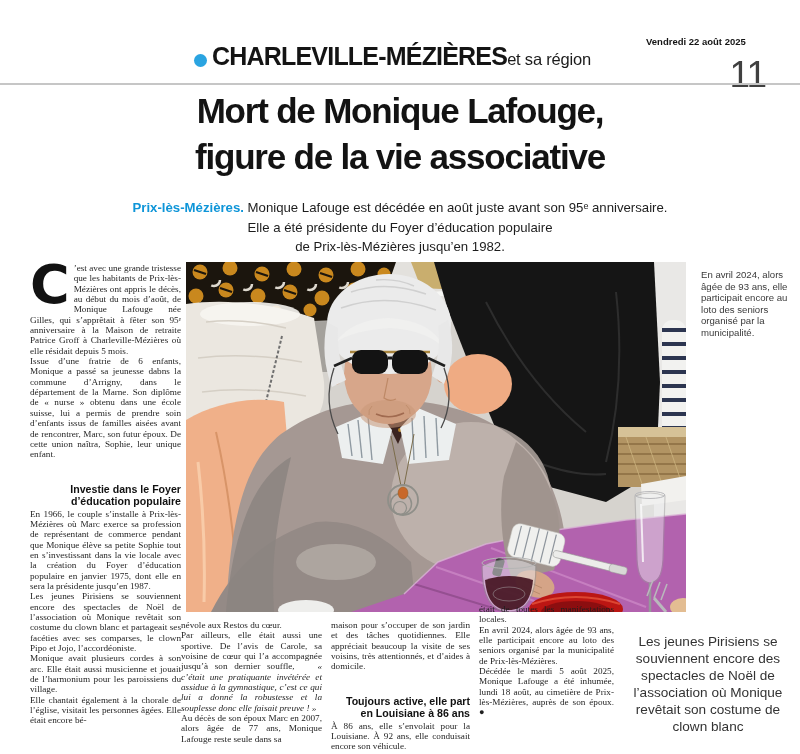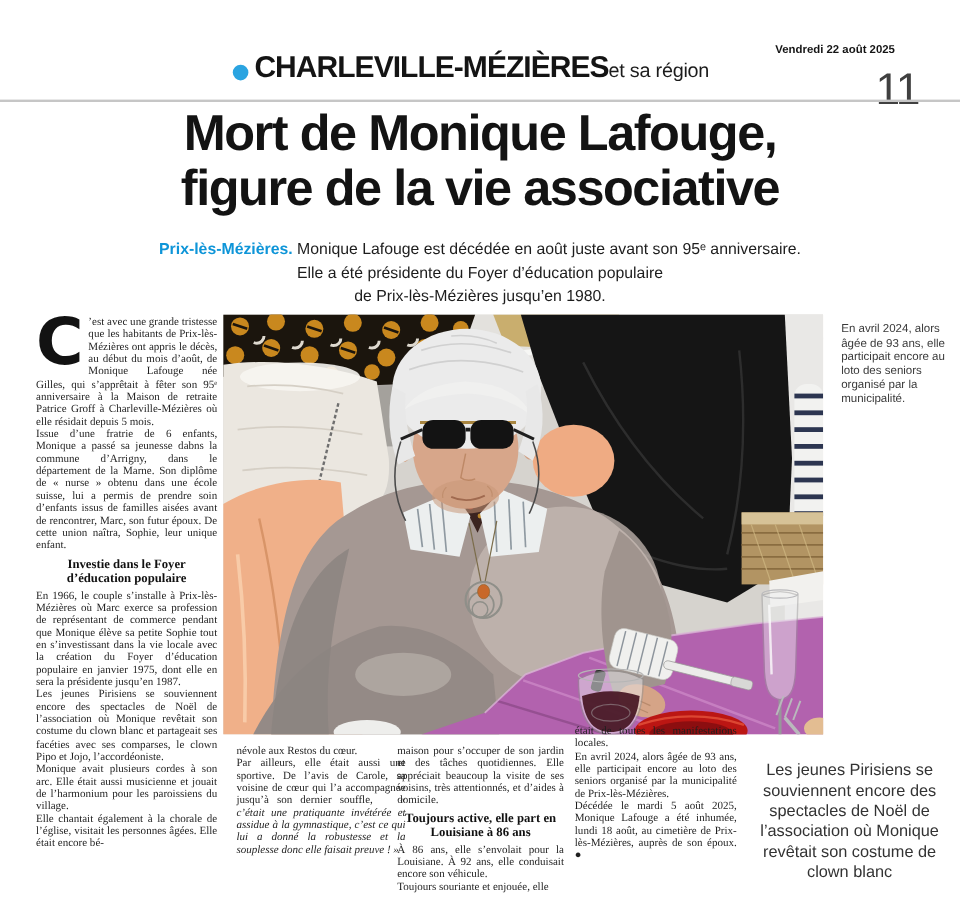--- a/index.html
+++ b/index.html
@@ -12,36 +12,36 @@
   .mast-title{position:absolute;left:212px;top:42px;white-space:nowrap;display:flex;align-items:baseline;}
   .mast-main{font-size:25px;font-weight:bold;letter-spacing:-0.8px;color:#141414;}
   .mast-suffix{font-size:16.5px;color:#1b1b1b;margin-left:0;letter-spacing:-0.2px;}
   .mast-date{position:absolute;left:646px;top:36px;font-size:9.5px;font-weight:bold;color:#141414;text-align:right;}
   .page-number{position:absolute;right:34px;top:26px;font-size:37px;font-weight:400;
                letter-spacing:-1px;color:#404040;margin-top:28px;}
   .mast-rule{position:absolute;left:0;top:83px;width:800px;height:1.5px;background:#c6c6c6;}
 
   
   .headline{position:absolute;left:0;top:88px;width:800px;margin:0;text-align:center;
-            font-size:42px;line-height:46px;font-weight:800;letter-spacing:-1.2px;color:#131313;}
+            font-size:35px;line-height:46px;font-weight:800;letter-spacing:-1.2px;color:#131313;}
   .headline span{display:block;}
   .standfirst{position:absolute;left:0;top:198px;width:800px;text-align:center;
               font-size:13.2px;line-height:19.5px;color:#1d1d1d;}
   .sf-loc{color:var(--location_blue,#0e95d8);font-weight:bold;}
 
   
   .body-text{position:absolute;font-family:"Liberation Serif",serif;font-size:9.2px;
              line-height:10.35px;text-align:justify;color:#1f1f1f;hyphens:auto;}
   .body-text p{margin:0;}
   .col1{left:30px;top:263px;width:151px;height:491px;}
-  .col2{left:197px;top:620px;width:141px;height:134px;}
+  .col2{left:181px;top:620px;width:141px;height:134px;}
   .col3{left:331px;top:620px;width:139px;height:134px;}
   .col4{left:479px;top:604px;width:135px;height:134px;}
-  .col-head{font-family:Liberation Serif, serif;font-weight:bold;font-size:10.6px;
-            line-height:12px;color:#111;margin:5px 0 2px;text-align:center;}
+  .col-head{font-family:Liberation Sans, sans-serif;font-weight:bold;font-size:10.6px;
+            line-height:12px;color:#111;margin:23px 0 2px;text-align:right;}
   .italic{font-style:italic;margin-left:16px;}
   .dropcap{float:left;font-family:"DejaVu Sans",sans-serif;font-weight:bold;font-size:54px;
            line-height:42px;height:42px;margin:1px 4px 0 0;color:#121212;}
 
   
   .photo{position:absolute;left:186px;top:262px;width:500px;height:350px;display:block;}
   .caption{position:absolute;left:701px;top:269px;width:95px;font-size:9.6px;line-height:11.6px;
            color:#3a3a3a;text-align:left;}
   .pullquote{position:absolute;left:620px;top:633px;width:176px;text-align:center;
              font-size:13.6px;line-height:17px;color:#333;}
@@ -61,21 +61,21 @@
   <div class="mast-rule"></div>
 
   <h1 class="headline">
     <span>Mort de Monique Lafouge,</span>
     <span>figure de la vie associative</span>
   </h1>
 
   <div class="standfirst">
     <div><span class="sf-loc">Prix-lès-Mézières.</span><span> Monique Lafouge est décédée en août juste avant son 95ᵉ anniversaire.</span></div>
     <div>Elle a été présidente du Foyer d’éducation populaire</div>
-    <div>de Prix-lès-Mézières jusqu’en 1980.</div>
+    <div>de Prix-lès-Mézières jusqu’en 1982.</div>
   </div>
 
   <div class="body-text col1">
     <p><span class="dropcap">C</span><span>’est avec une grande tristesse que les habitants de Prix-lès-Mézières ont appris le décès, au début du mois d’août, de Monique Lafouge née Gilles, qui s’apprêtait à fêter son 95ᵉ anniversaire à la Maison de retraite Patrice Groff à Charleville-Mézières où elle résidait depuis 5 mois.</span></p>
     <p>Issue d’une fratrie de 6 enfants, Monique a passé sa jeunesse dabns la commune d’Arrigny, dans le département de la Marne. Son diplôme de « nurse » obtenu dans une école suisse, lui a permis de prendre soin d’enfants issus de familles aisées avant de rencontrer, Marc, son futur époux. De cette union naîtra, Sophie, leur unique enfant.</p>
     <h3 class="col-head">Investie dans le Foyer d’éducation populaire</h3>
     <p>En 1966, le couple s’installe à Prix-lès-Mézières où Marc exerce sa profession de représentant de commerce pendant que Monique élève sa petite Sophie tout en s’investissant dans la vie locale avec la création du Foyer d’éducation populaire en janvier 1975, dont elle en sera la présidente jusqu’en 1987.</p>
     <p>Les jeunes Pirisiens se souviennent encore des spectacles de Noël de l’association où Monique revêtait son costume du clown blanc et partageait ses facéties avec ses comparses, le clown Pipo et Jojo, l’accordéoniste.</p>
     <p>Monique avait plusieurs cordes à son arc. Elle était aussi musicienne et jouait de l’harmonium pour les paroissiens du village.</p>
     <p>Elle chantait également à la chorale de l’église, visitait les personnes âgées. Elle était encore bé-</p>
@@ -309,20 +309,21 @@
       </g>
       <line x1="468" y1="336" x2="480" y2="350" stroke="#b9b9bc" stroke-width="3"></line>
     </g>
   </svg>
 
   <div class="caption">En avril 2024, alors âgée de 93 ans, elle participait encore au loto des seniors organisé par la municipalité.</div>
 
   <div class="body-text col2">
     <p>névole aux Restos du cœur.</p>
     <p><span>Par ailleurs, elle était aussi une sportive. De l’avis de Carole, sa voisine de cœur qui l’a accompagnée jusqu’à son dernier souffle, </span><span class="italic">« c’était une pratiquante invétérée et assidue à la gymnastique, c’est ce qui lui a donné la robustesse et la souplesse donc elle faisait preuve ! »</span></p>
+    <p>Au décès de son époux Marc en 2007, alors âgée de 77 ans, Monique Lafouge reste seule dans sa</p>
   </div>
 
   <div class="body-text col3">
     <p>maison pour s’occuper de son jardin et des tâches quotidiennes. Elle appréciait beaucoup la visite de ses voisins, très attentionnés, et d’aides à domicile.</p>
     <h3 class="col-head">Toujours active, elle part en Louisiane à 86 ans</h3>
     <p>À 86 ans, elle s’envolait pour la Louisiane. À 92 ans, elle conduisait encore son véhicule.</p>
     <p>Toujours souriante et enjouée, elle</p>
   </div>
 
   <div class="body-text col4">

